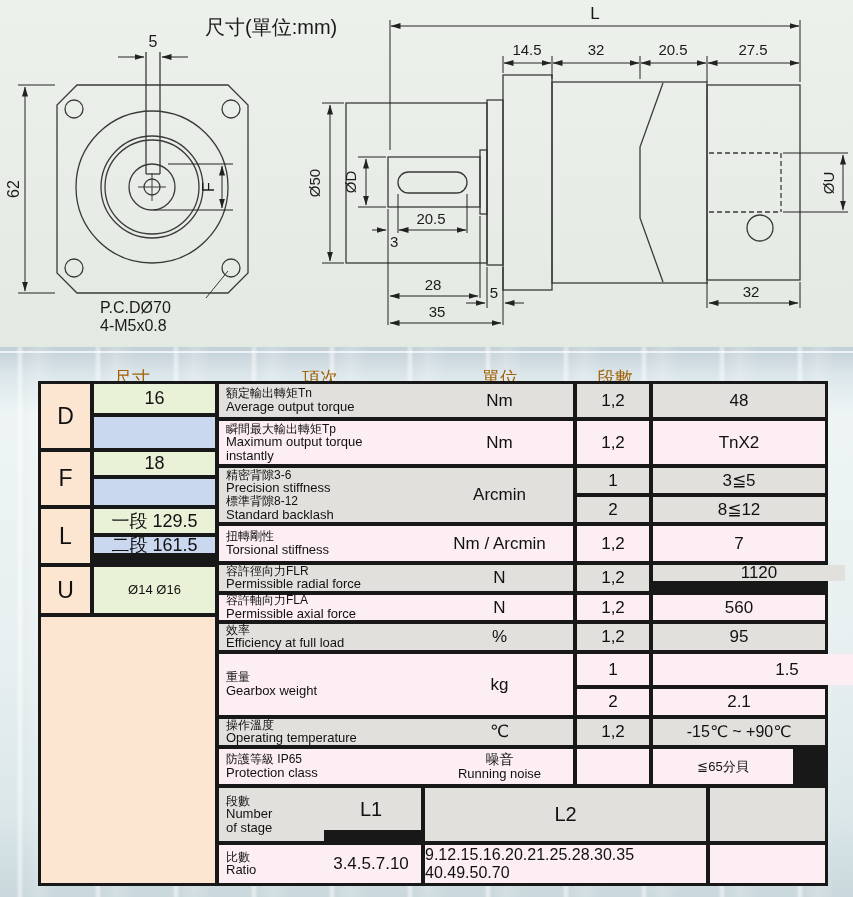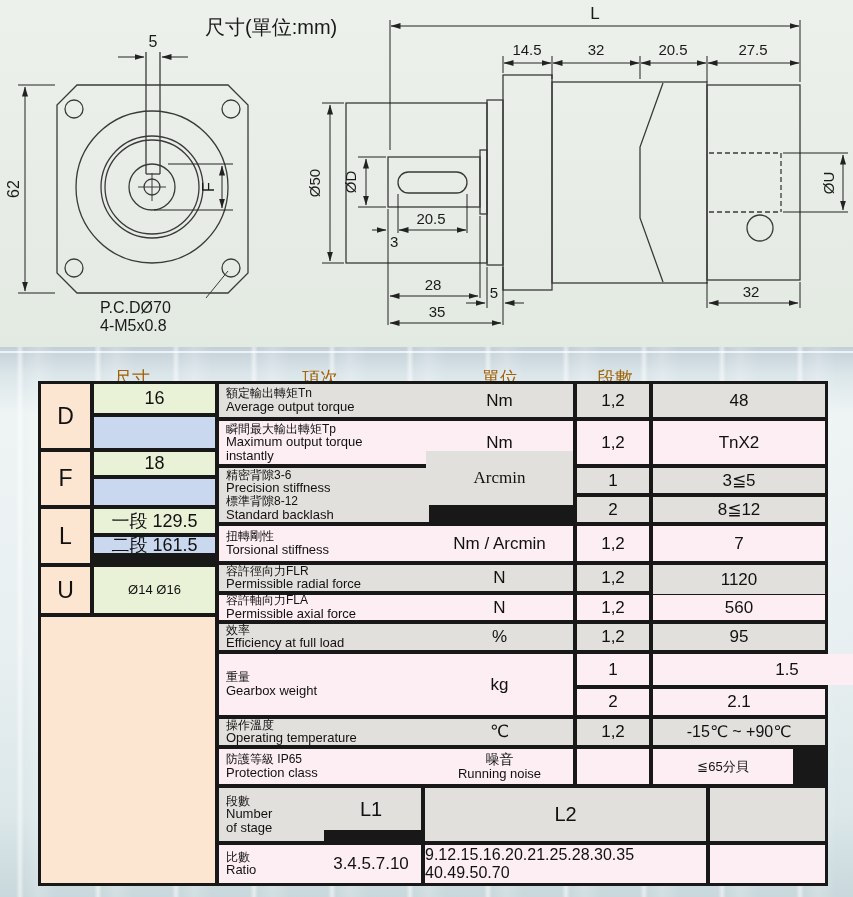--- a/index.html
+++ b/index.html
@@ -187,41 +187,41 @@
     <div class="tcell pink" style="left:388px;top:40px;width:147px;height:43px;">Nm</div>
     <div class="tcell pink" style="left:539px;top:40px;width:72px;height:43px;">1,2</div>
     <div class="tcell pink" style="left:615px;top:40px;width:172px;height:43px;">TnX2</div>
 
     <div class="tcell gray itemc" style="left:181px;top:87px;width:203px;height:54px;">
       <span class="zh">精密背隙3-6</span>
       <span class="en">Precision stiffness</span>
       <span class="zh">標準背隙8-12</span>
       <span class="en">Standard backlash</span>
     </div>
-    <div class="tcell gray" style="left:388px;top:70px;width:147px;height:54px;font-family:Liberation Serif, serif;">Arcmin</div>
+    <div class="tcell gray" style="left:388px;top:87px;width:147px;height:54px;">Arcmin</div>
     <div class="tcell gray" style="left:539px;top:87px;width:72px;height:25px;">1</div>
     <div class="tcell gray" style="left:615px;top:87px;width:172px;height:25px;">3≦5</div>
     <div class="tcell gray" style="left:539px;top:116px;width:72px;height:25px;">2</div>
     <div class="tcell gray" style="left:615px;top:116px;width:172px;height:25px;">8≦12</div>
 
     <div class="tcell pink itemc" style="left:181px;top:145px;width:203px;height:35px;">
       <span class="zh">扭轉剛性</span>
       <span class="en">Torsional stiffness</span>
     </div>
     <div class="tcell pink" style="left:388px;top:145px;width:147px;height:35px;">Nm / Arcmin</div>
     <div class="tcell pink" style="left:539px;top:145px;width:72px;height:35px;">1,2</div>
     <div class="tcell pink" style="left:615px;top:145px;width:172px;height:35px;">7</div>
 
     <div class="tcell gray itemc" style="left:181px;top:184px;width:203px;height:26px;">
       <span class="zh">容許徑向力FLR</span>
       <span class="en">Permissible radial force</span>
     </div>
     <div class="tcell gray" style="left:388px;top:184px;width:147px;height:26px;">N</div>
     <div class="tcell gray" style="left:539px;top:184px;width:72px;height:26px;">1,2</div>
-    <div class="tcell gray" style="left:615px;top:184px;width:172px;height:29px;">1120</div>
+    <div class="tcell gray" style="left:615px;top:184px;width:172px;height:16px;padding-left:20px;">1120</div>
 
     <div class="tcell pink itemc" style="left:181px;top:214px;width:203px;height:25px;">
       <span class="zh">容許軸向力FLA</span>
       <span class="en">Permissible axial force</span>
     </div>
     <div class="tcell pink" style="left:388px;top:214px;width:147px;height:25px;">N</div>
     <div class="tcell pink" style="left:539px;top:214px;width:72px;height:25px;">1,2</div>
     <div class="tcell pink" style="left:615px;top:214px;width:172px;height:25px;">560</div>
 
     <div class="tcell gray itemc" style="left:181px;top:243px;width:203px;height:26px;">

